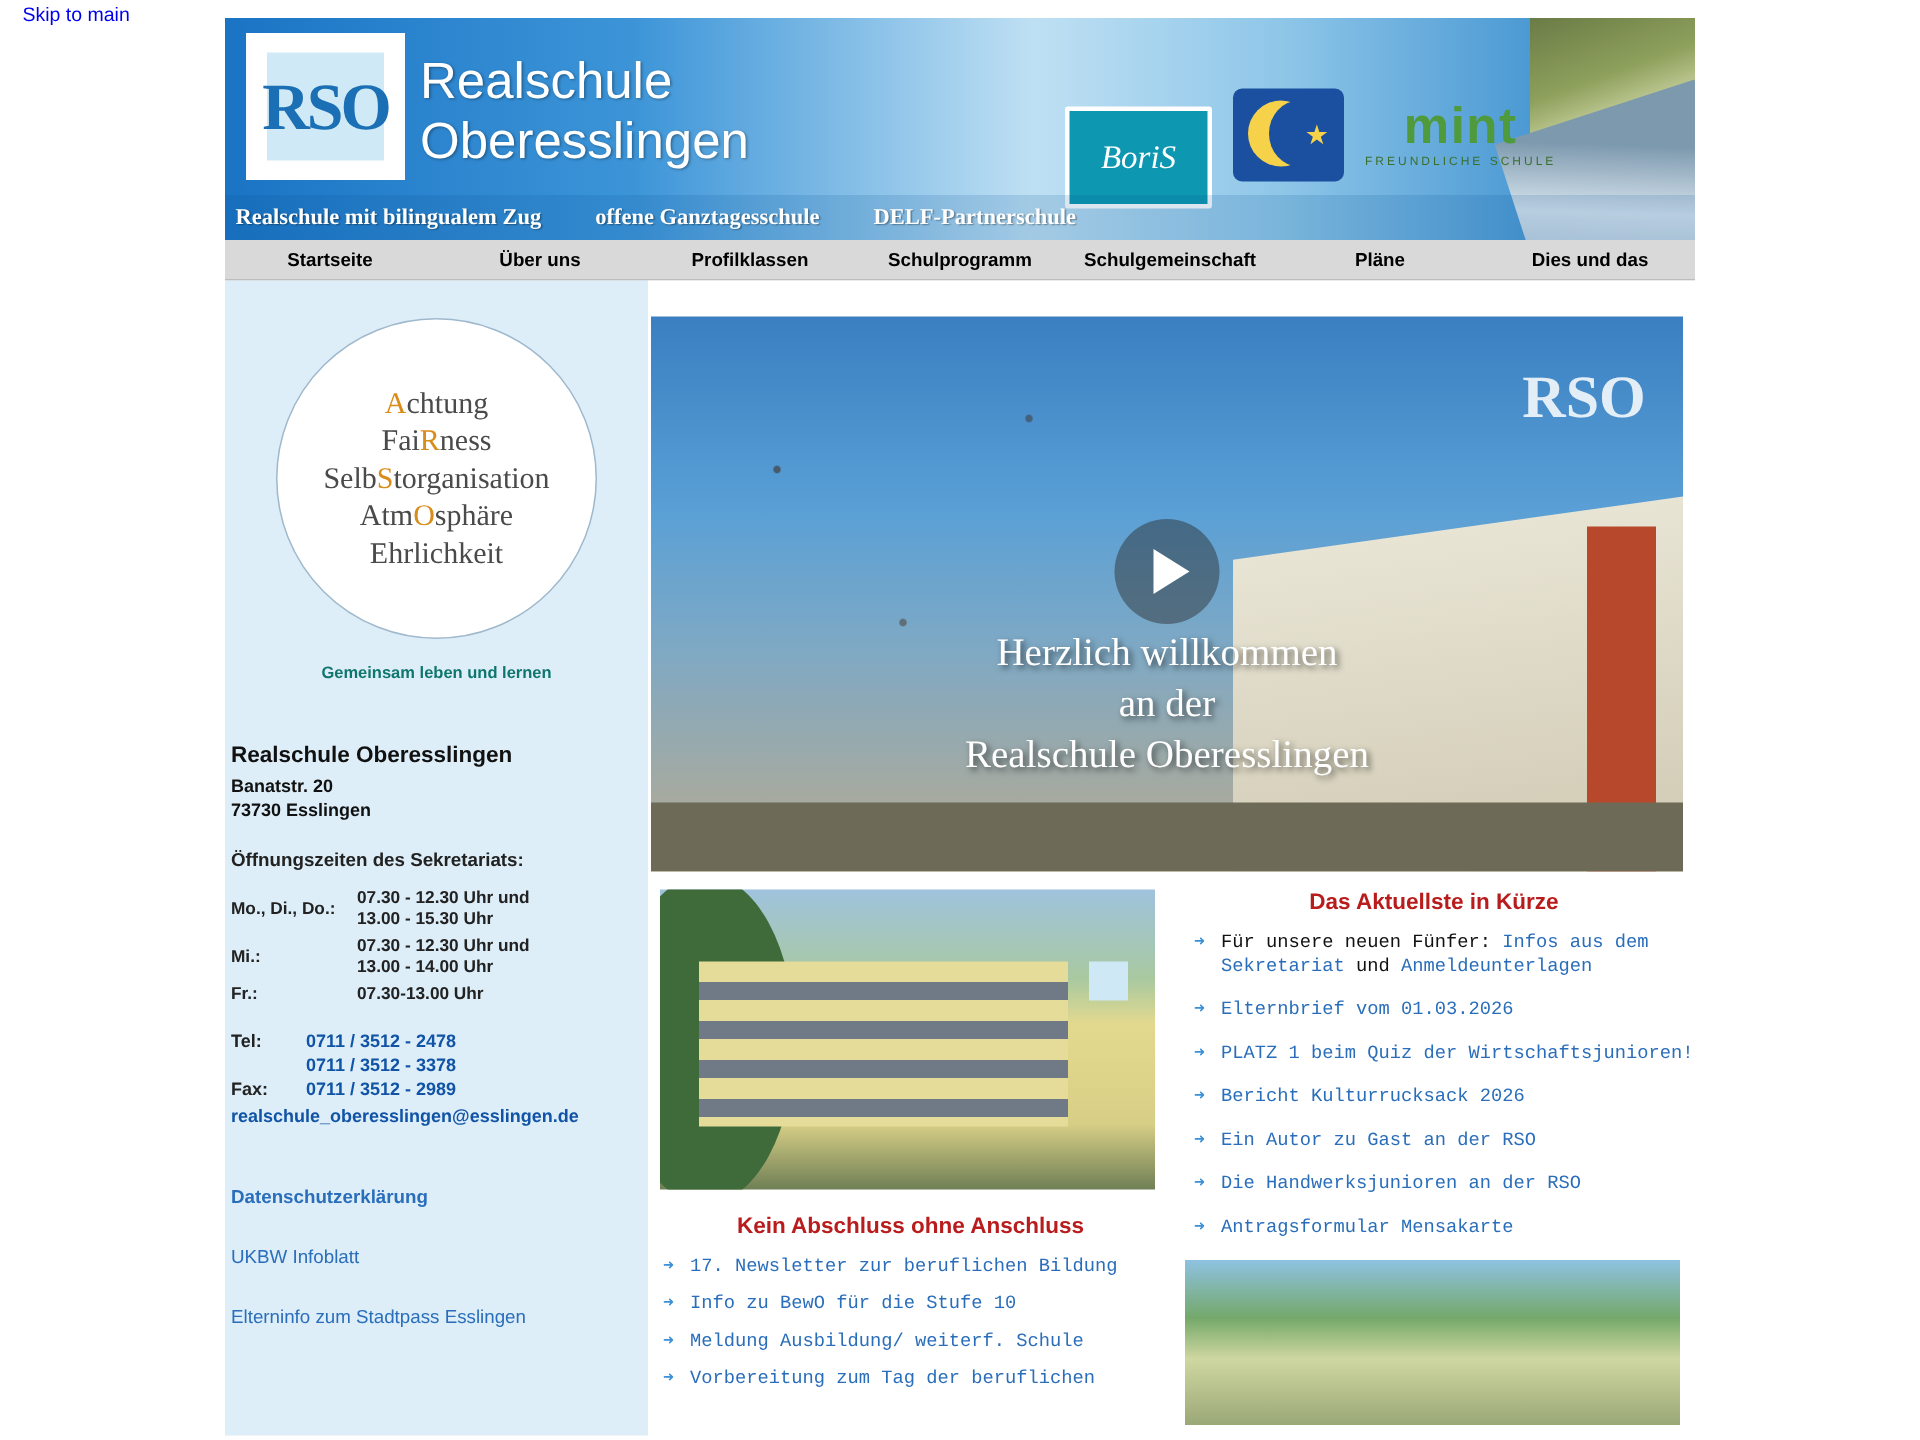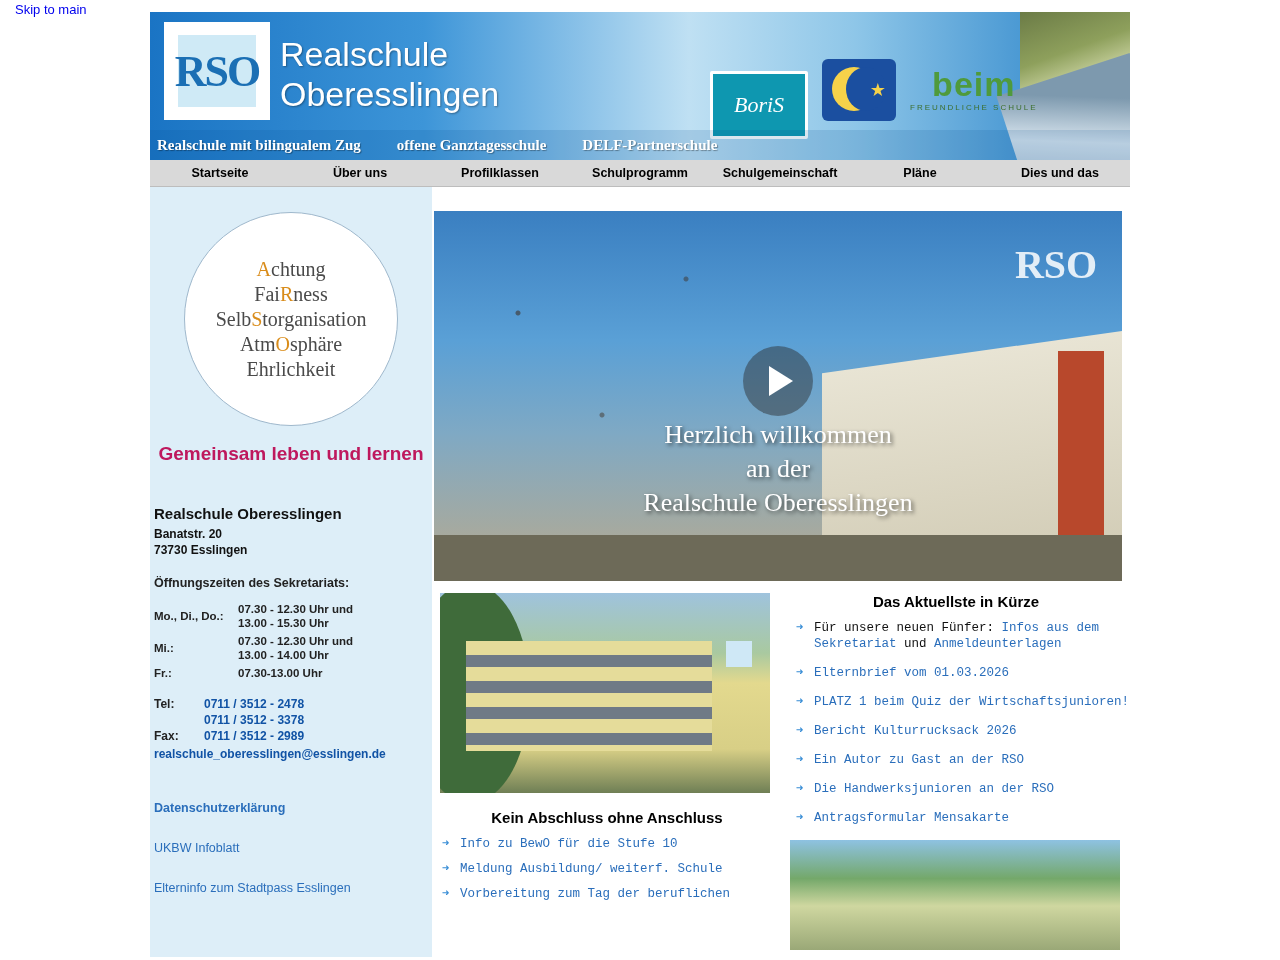--- a/index.html
+++ b/index.html
@@ -127,21 +127,21 @@
   .circle{
     width:212px;height:212px;border-radius:50%;
     border:1px solid #9fb8cc;background:#ffffff;
     display:flex;flex-direction:column;align-items:center;justify-content:center;
     font-family:"Liberation Serif", serif;
     color:#4a4a4a;line-height:1.25;
   }
   .circle div{font-size:20px;}
   .circle .hl{color:#d98c1a;}
   .motto{
-    text-align:center;font-size:19px;font-weight:bold;color:#be185d;
+    text-align:center;font-size:11px;font-weight:bold;color:#0f766e;
     margin-top:4px;
   }
   .addr{padding:40px 0 0 4px;margin-left:0;}
   .addr h3{
     margin:0 0 4px 0;font-size:15px;color:#111;padding-left:0;
   }
   .addr .line{font-size:12px;font-weight:bold;color:#111;line-height:16px;}
   .sectitle{font-size:12.5px;font-weight:bold;margin-top:18px;}
   table.hours{border-collapse:collapse;margin-top:10px;font-size:11.5px;}
   table.hours td{vertical-align:middle;padding:2px 0;font-weight:bold;}
@@ -217,21 +217,21 @@
     background:#3f6b3a;
   }
   .photo2 .logo{
     position:absolute;right:18px;top:48px;width:26px;height:26px;background:#cfe8f6;
   }
   .photo3{
     margin-left:8px;margin-top:14px;width:330px;height:110px;
     background:linear-gradient(180deg,#8ec2e2 0%,#74a86a 35%,#cfd7a0 60%,#9aa877 100%);
   }
   .h2{
-    text-align:center;font-size:15px;font-weight:bold;color:#000000;
+    text-align:center;font-size:15px;font-weight:bold;color:#b91c1c;
     margin:16px 0 10px 0;
   }
   .h2.right-h{margin-top:0;}
   ul.arrows{list-style:none;margin:0;padding:0 0 0 10px;font-family:Liberation Mono, monospace;}
   ul.arrows li{
     position:relative;padding-left:18px;margin-bottom:9px;
     font-size:12.5px;line-height:16px;
   }
   ul.arrows li:before{
     content:"\279C";position:absolute;left:0;top:0;color:#3b8fd6;font-size:12px;
@@ -264,21 +264,21 @@
 
     <div class="badges">
       <div class="badge-boris">
         <span>BoriS</span>
       </div>
       <div class="badge-moon">
         <div class="moon"></div>
           <div class="star">★</div>
       </div>
       <div class="badge-mint">
-        <div class="m1"><span>beim</span></div>
+        <div class="m1"><span>mint</span></div>
         <div class="m2">FREUNDLICHE SCHULE</div>
       </div>
     </div>
 
     <div class="subbanner">
       <span class="s1">Realschule mit bilingualem Zug</span>
       <span class="s2">offene Ganztagesschule</span>
       <span class="s3">DELF-Partnerschule</span>
     </div>
   </div>
@@ -381,20 +381,21 @@
       <div class="lower">
 
         <div class="lcol">
           <div class="photo2">
             <div class="tree"></div>
               <div class="win"></div>
               <div class="logo"></div>
           </div>
           <div class="h2">Kein Abschluss ohne Anschluss</div>
           <ul class="arrows">
+            <li><a href="#">17. Newsletter zur beruflichen Bildung</a></li>
             <li><a href="#">Info zu BewO für die Stufe 10</a></li>
             <li><a href="#">Meldung Ausbildung/ weiterf. Schule</a></li>
             <li><a href="#">Vorbereitung zum Tag der beruflichen</a></li>
           </ul>
         </div>
 
         <div class="rcol">
           <div class="h2 right-h">Das Aktuellste in Kürze</div>
           <div class="news-wrap">
             <ul class="arrows news">

